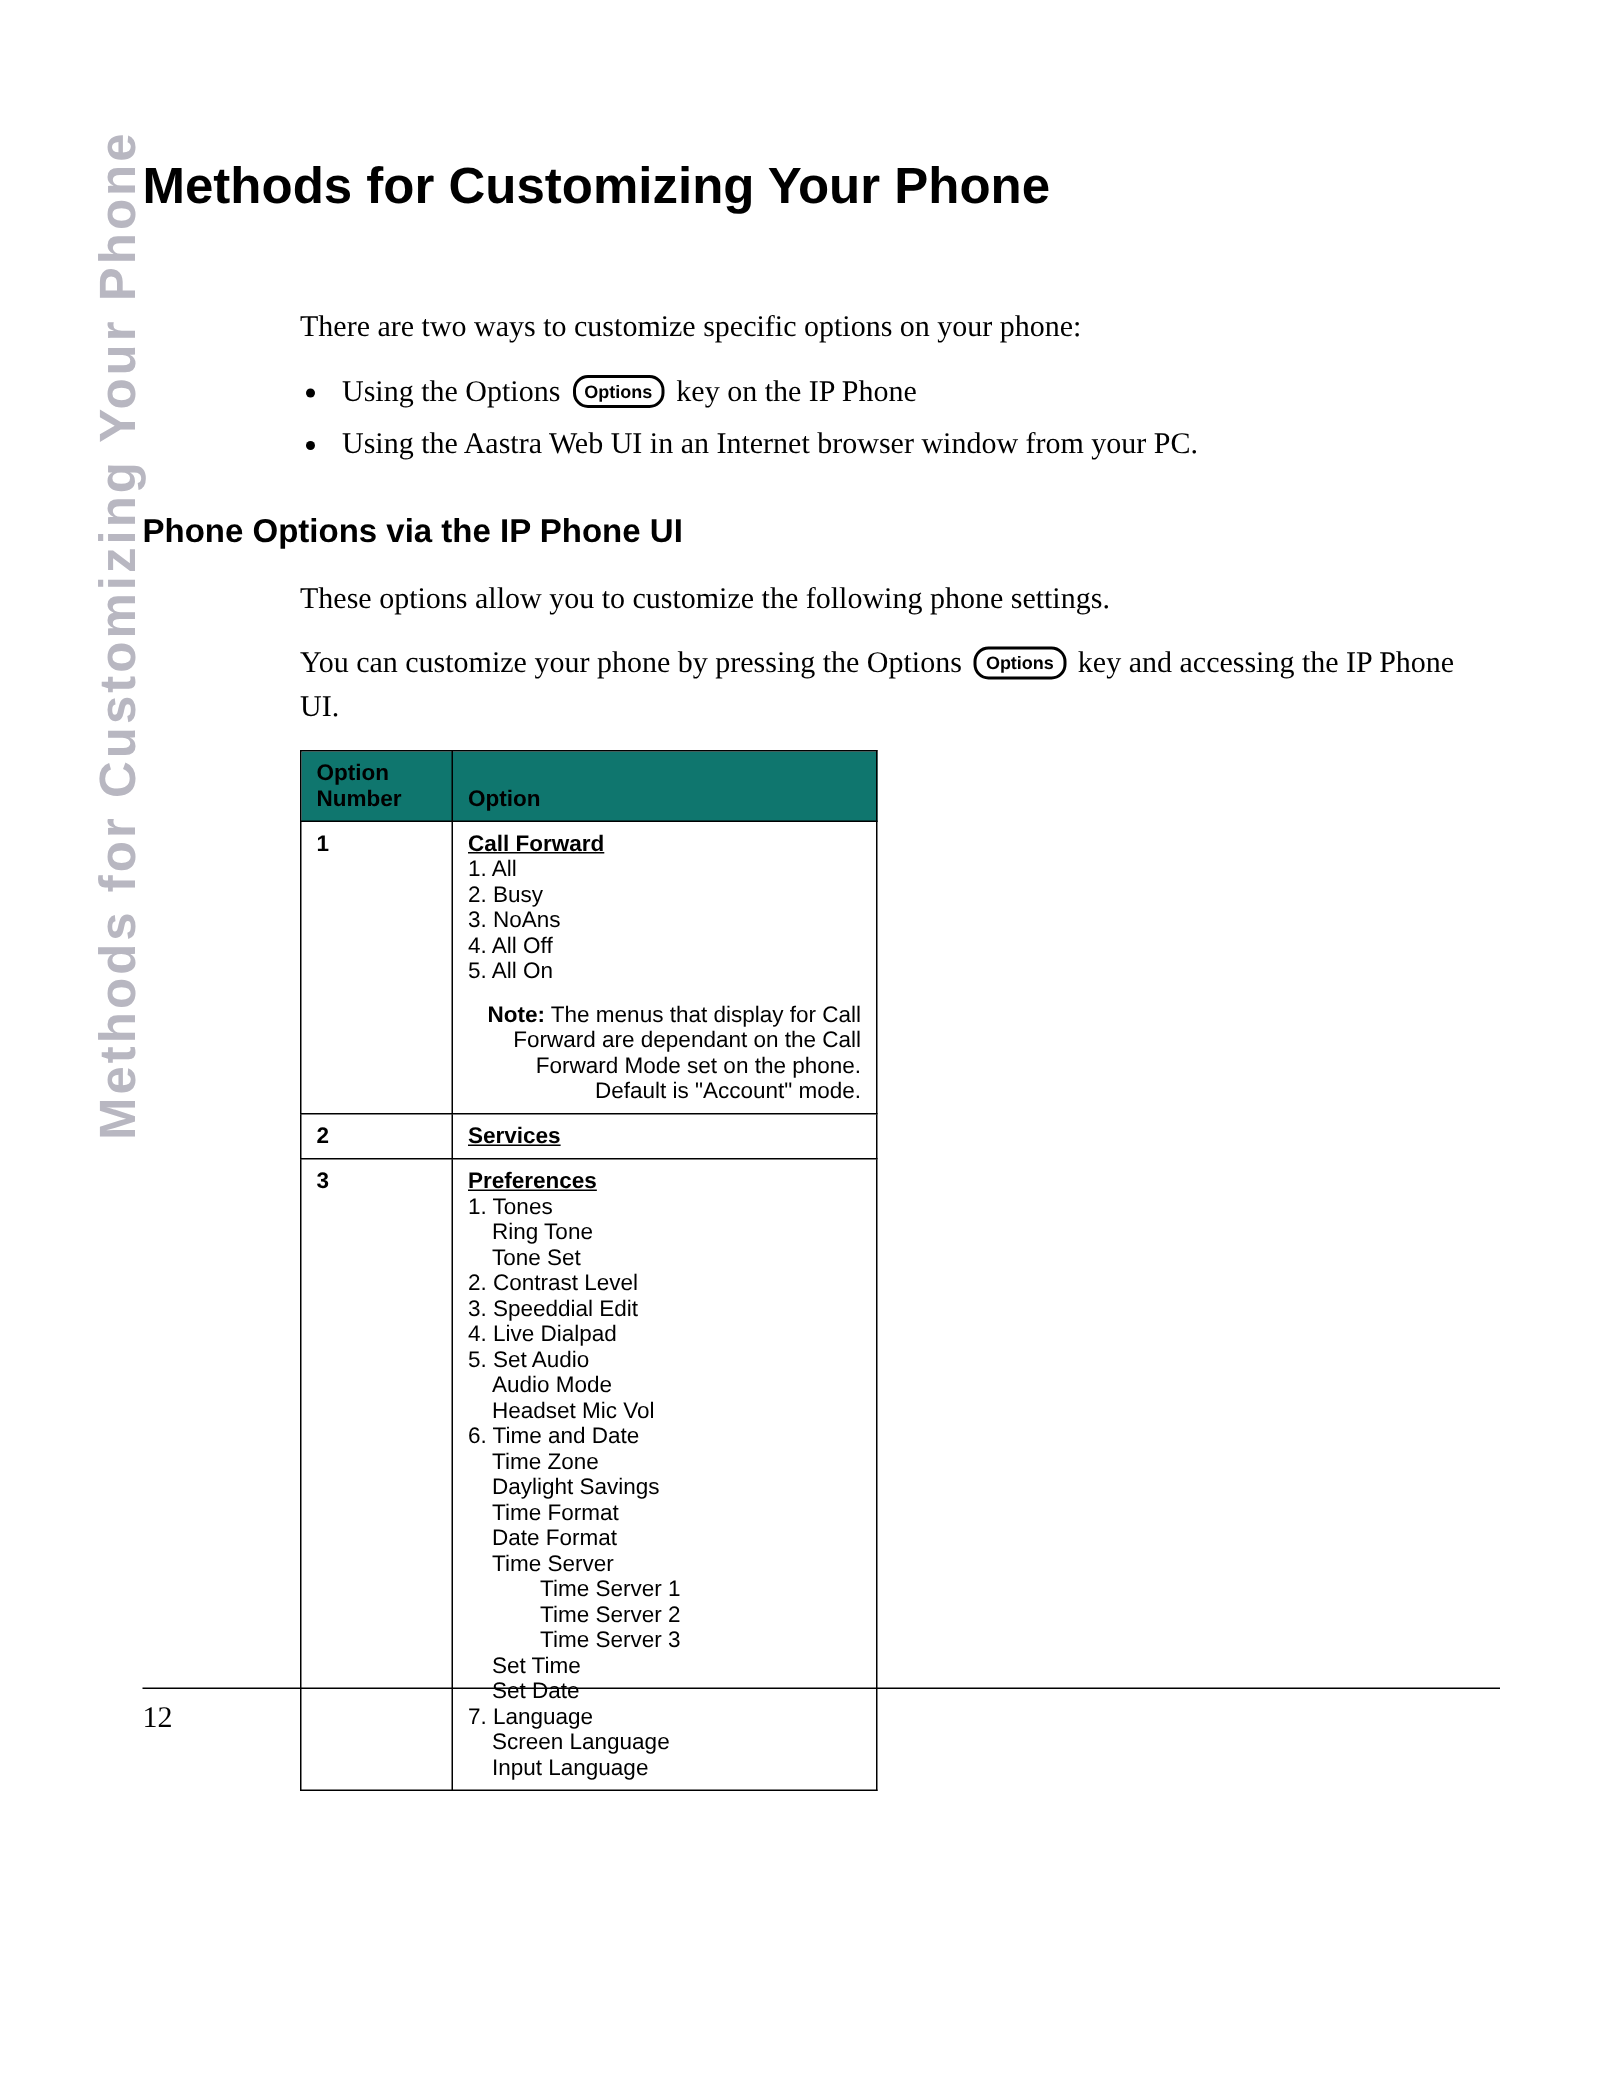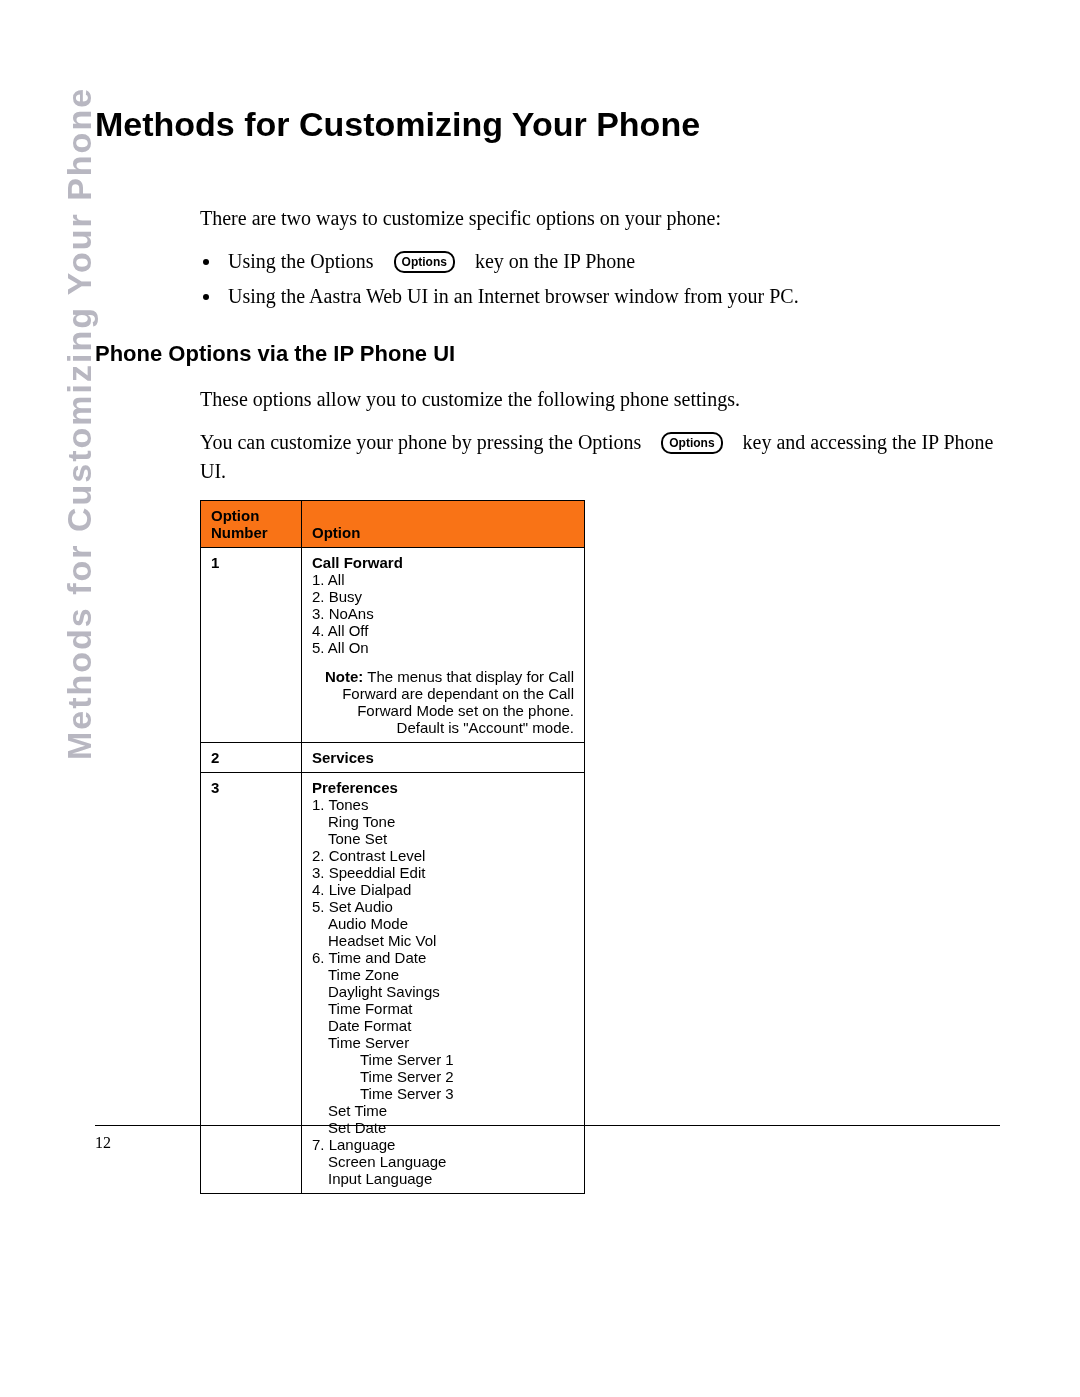--- a/index.html
+++ b/index.html
@@ -67,78 +67,79 @@
     justify-content: center;
     border: 2.5px solid #000;
     border-radius: 10px;
     padding: 0 6px;
     font-family: Arial, Helvetica, sans-serif;
     font-size: 12px;
     font-weight: bold;
     line-height: 16px;
     height: 18px;
     vertical-align: middle;
-    margin: 0 15px;
+    margin: 0 3px;
     position: relative;
     top: -1px;
   }
   h2.subhead {
     font-family: Arial, Helvetica, sans-serif;
     font-weight: bold;
     font-size: 22px;
     margin: 30px 0 18px 0;
   }
   table.options {
     border-collapse: collapse;
     margin-top: 10px;
     margin-left: 105px;
     width: 385px;
     font-family: Arial, Helvetica, sans-serif;
     font-size: 15px;
   }
   table.options th {
-    background: #f97316;
+    background: #0f766e;
     text-align: left;
     font-weight: bold;
     padding: 6px 10px;
     border: 1px solid #000;
     vertical-align: bottom;
   }
   table.options td {
     border: 1px solid #000;
     padding: 6px 10px;
     vertical-align: top;
     font-weight: normal;
   }
   table.options td.num {
     font-weight: bold;
     width: 80px;
   }
   .opttitle {
     font-weight: bold;
+    text-decoration: underline;
   }
   .sublist {
     margin: 0;
     padding: 0 0 0 0px;
     list-style: none;
   }
   .sublist li { margin: 0; }
   .sub1 { padding-left: 16px; }
   .sub3 { padding-left: 48px; }
   .notep { margin: 12px 0 0 0; text-align: right; }
   .footer {
     position: absolute;
     left: 95px;
     right: 80px;
     top: 1125px;
     border-top: 1px solid #000;
     padding-top: 8px;
     display: flex;
     justify-content: space-between;
-    font-size: 16px;
+    font-size: 20px;
   }
 </style>
 </head>
 <body>
 
 <div class="page">
   <div class="sidetab">Methods for Customizing Your Phone</div>
 
   <div class="content">
     <h1 class="title">Methods for Customizing Your Phone</h1>

